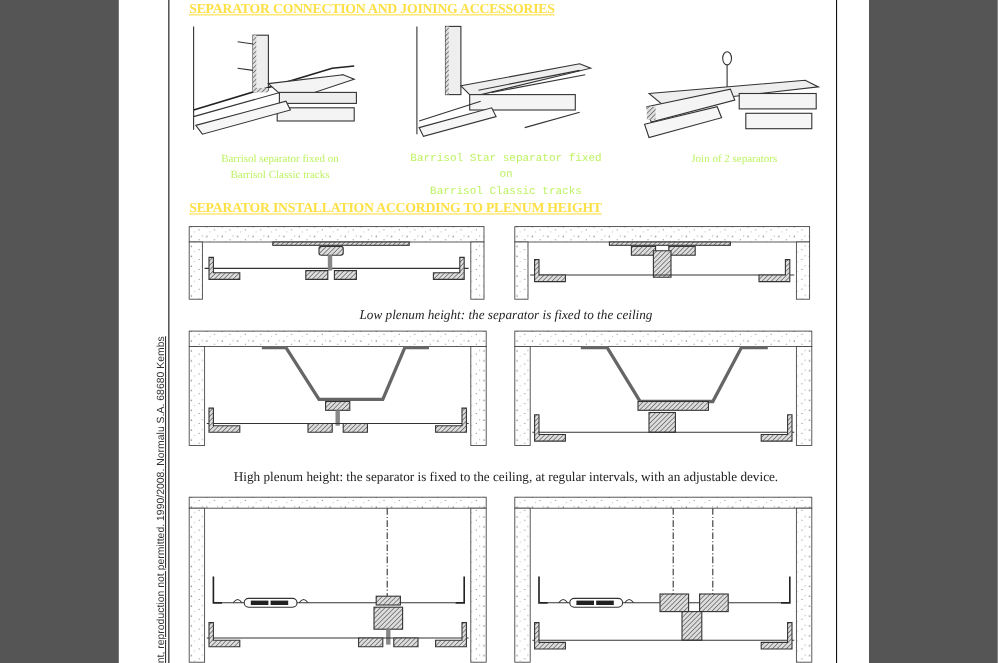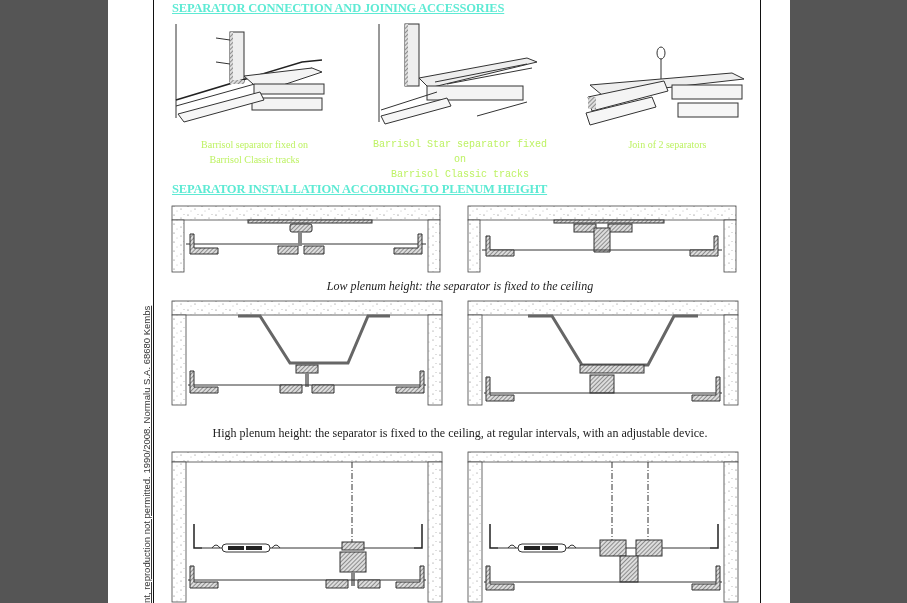--- a/index.html
+++ b/index.html
@@ -1,20 +1,20 @@
 <!DOCTYPE html>
 <html><head>
 <meta charset="utf-8">
 <style>
   html,body{margin:0;padding:0;}
   body{width:907px;height:603px;background:#555555;position:relative;overflow:hidden;font-family:"Liberation Serif","DejaVu Serif",serif;color:#222;}
   .page{position:absolute;left:108px;top:0;width:682px;height:603px;background:#ffffff;}
   .frame-left{position:absolute;left:153px;top:0;width:1px;height:603px;background:#111;}
   .frame-right{position:absolute;left:760px;top:0;width:1px;height:603px;background:#111;}
-  .heading{position:absolute;font-weight:bold;text-decoration:underline;font-size:12.5px;letter-spacing:-0.2px;color:#5eead4;white-space:nowrap;font-family:Liberation Serif, serif;}
+  .heading{position:absolute;font-weight:bold;text-decoration:underline;font-size:12.5px;letter-spacing:-0.2px;color:#fde047;white-space:nowrap;font-family:Liberation Serif, serif;}
   .caption{position:absolute;font-size:10px;text-align:center;line-height:15px;color:#bef264;}
   .center-caption{position:absolute;font-size:12px;text-align:center;white-space:nowrap;color:#222;}
   .side-text{position:absolute;left:141px;top:603px;transform-origin:0 0;transform:rotate(-90deg);font-family:"Liberation Sans","DejaVu Sans",sans-serif;font-size:9.5px;text-decoration:underline;white-space:nowrap;color:#333;}
   svg{position:absolute;overflow:visible;}
   .ln{stroke:#333;stroke-width:1;fill:none;}
   .thk{stroke:#222;stroke-width:1.5;fill:none;}
   .hatch{fill:url(#hatch);stroke:#333;stroke-width:1;}
   .conc{fill:url(#dots);stroke:#444;stroke-width:0.8;}
 </style>
 </head>

